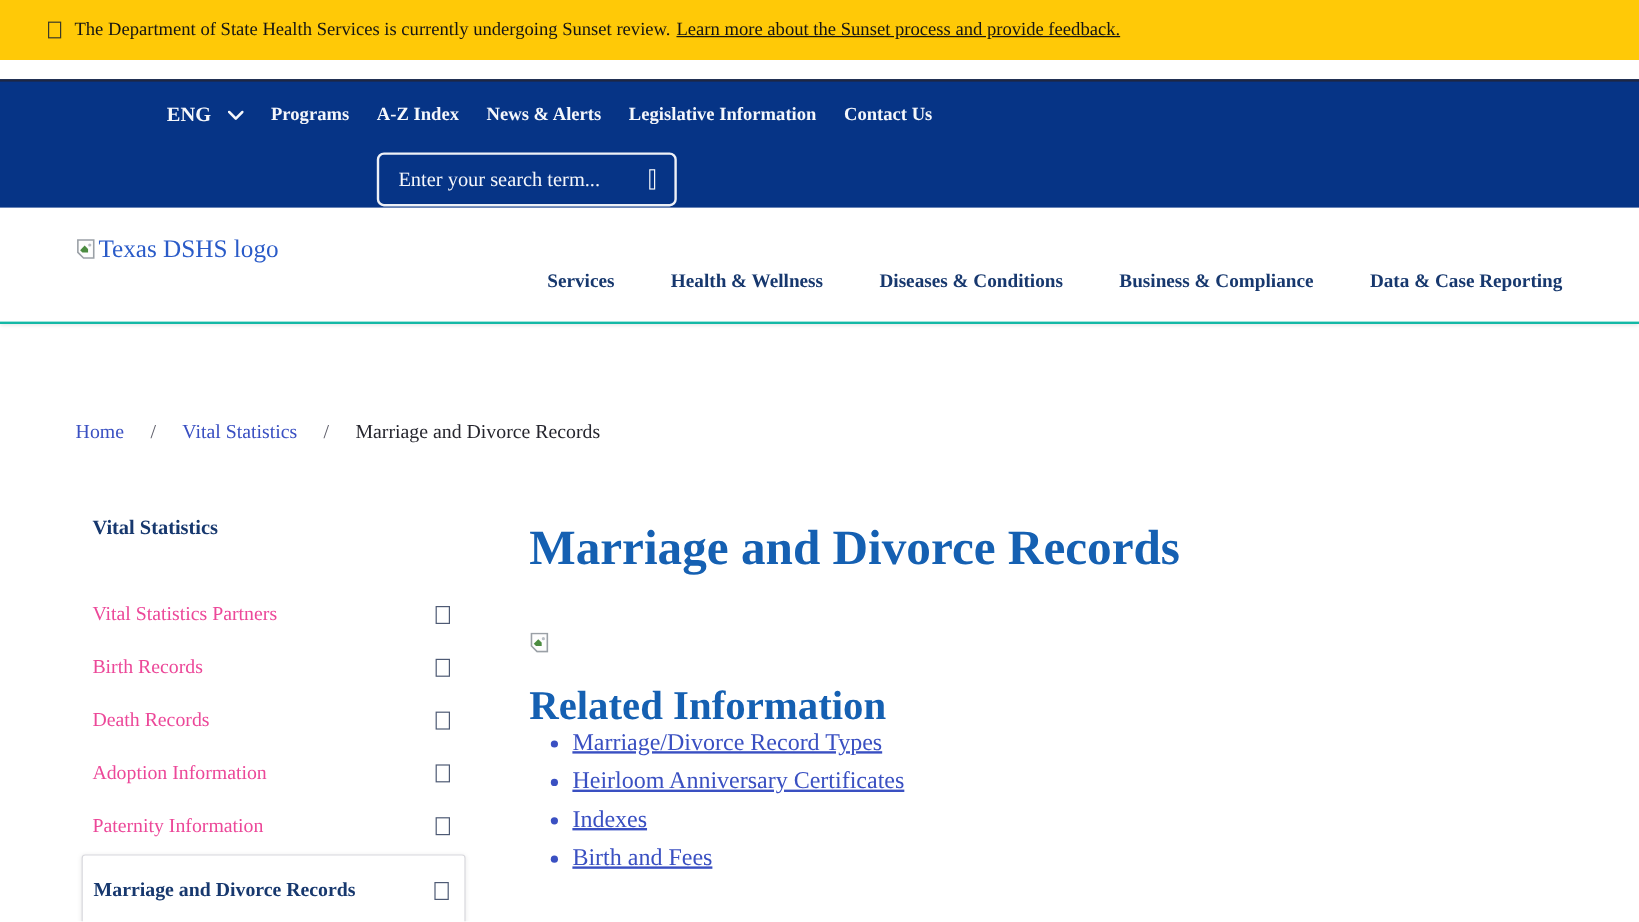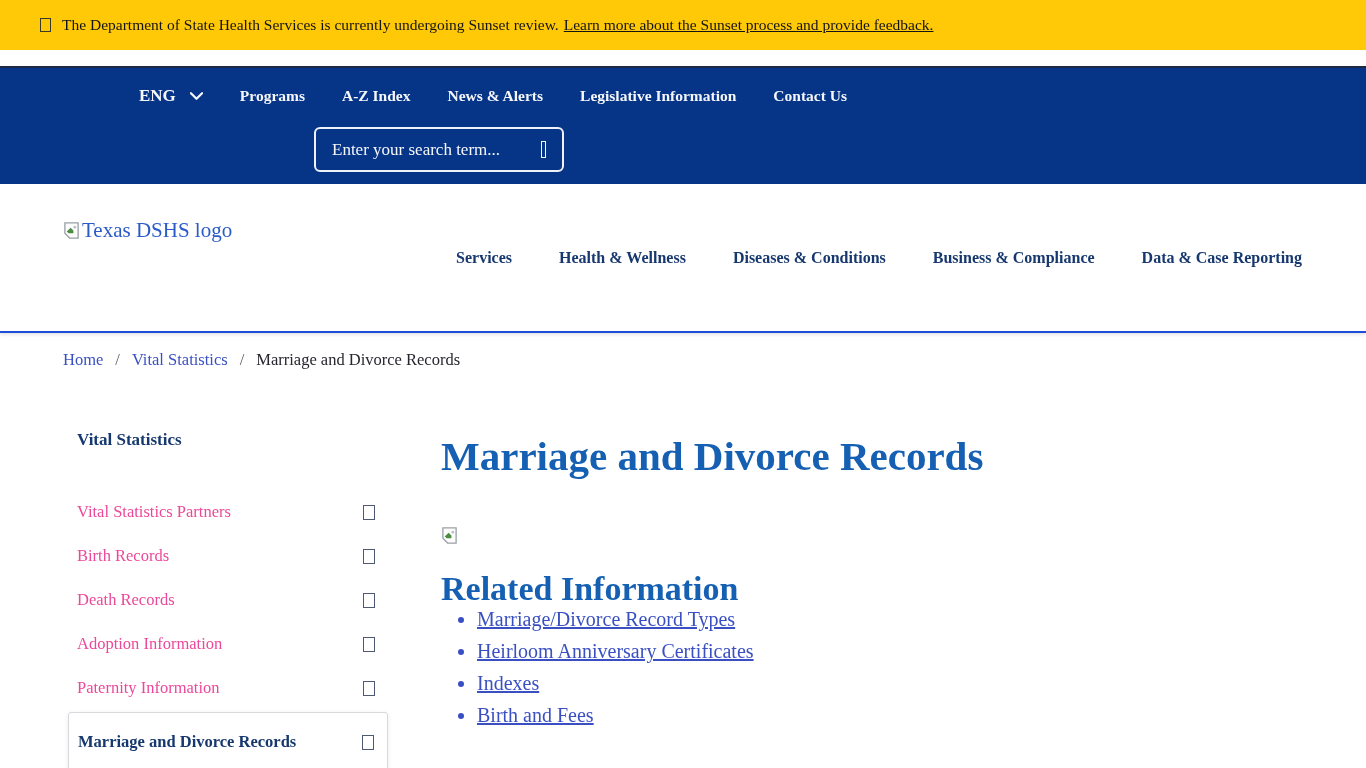--- a/index.html
+++ b/index.html
@@ -15,46 +15,46 @@
 
   
   .tofu { display:inline-block; border:1px solid #2a2a2a; background:transparent; }
   .tofu-banner { width:11px; height:14px; border-color:#3a3a28; }
   .tofu-search { width:13px; height:17px; border-color:#f5f7fb; }
   .tofu-side   { width:12px; height:15px; border-color:#4e5a74; }
 
   
   .topnav { position:absolute; top:66px; left:0; width:1366px; height:118px;
             background:#063486; border-top:2px solid #1e2743; color:#fff; }
-  .topnav-row { position:absolute; top:18px; left:139px; display:flex; align-items:center; gap:37px;justify-content:center; }
+  .topnav-row { position:absolute; top:18px; left:139px; display:flex; align-items:center; gap:23px;justify-content:center; }
   .lang { display:flex; align-items:center; gap:14px; cursor:pointer; }
   .lang-label { font-weight:bold; font-size:17px; color:#f5f7fb; }
   .topnav-link { font-weight:bold; font-size:15.5px; color:#f5f7fb; text-decoration:none; cursor:pointer; }
   .chevron { width:13px; height:9px; }
   .search-box { position:absolute; top:59px; left:290px; width:250px; height:45px;
                 border:2px solid #eef1f7; border-radius:6px; display:flex; align-items:center;
                 padding:0 16px; cursor:text;margin-left:24px; }
   .search-input { flex:1; background:transparent; border:none; outline:none;
                   color:#f5f7fb; font-size:17px; font-family:inherit; }
   .search-input::placeholder { color:#f5f7fb; opacity:1; }
 
   
-  .site-header { position:absolute; top:196px; left:0; width:1366px; height:137px;
-                 background:#ffffff; border-bottom:2px solid #1d4ed8;
+  .site-header { position:absolute; top:173px; left:0; width:1366px; height:97px;
+                 background:#ffffff; border-bottom:2px solid #14b8a6;
                  box-shadow:0 2px 3px rgba(0,0,0,0.10); }
   .logo-link { position:absolute; top:22px; left:63px; display:flex; align-items:center;
                color:#2a5bc8; font-size:21px; text-decoration:none; cursor:pointer; }
   .logo-link span { margin-left:2px; }
   .mainnav { position:absolute; top:53px; right:64px; display:flex; gap:47px; }
   .mainnav a { font-weight:bold; font-size:16px; color:#17386E; text-decoration:none; cursor:pointer; }
 
   .broken-img { width:17px; height:17px; flex:0 0 auto; }
 
   
-  .breadcrumb { position:absolute; top:350px; left:63px; font-size:16.5px; display:flex; gap:12px; }
+  .breadcrumb { position:absolute; top:350px; left:63px; font-size:16.5px; display:flex; gap:22px; }
   .breadcrumb a { color:#3a50c2; text-decoration:none; cursor:pointer; }
   .crumb-sep { color:#5a5a66; }
   .crumb-current { color:#26262e; }
 
   
   .sidebar { position:absolute; top:430px; left:68px; width:320px; }
   .sidebar-title { font-weight:bold; font-size:17px; color:#17386E; padding-left:9px; }
   .sidebar-items { margin-top:40px; }
   .side-item { height:44px; display:flex; align-items:center; justify-content:space-between;
                padding:0 13px 0 9px; color:#ec4899; font-size:16.5px; cursor:pointer; }

